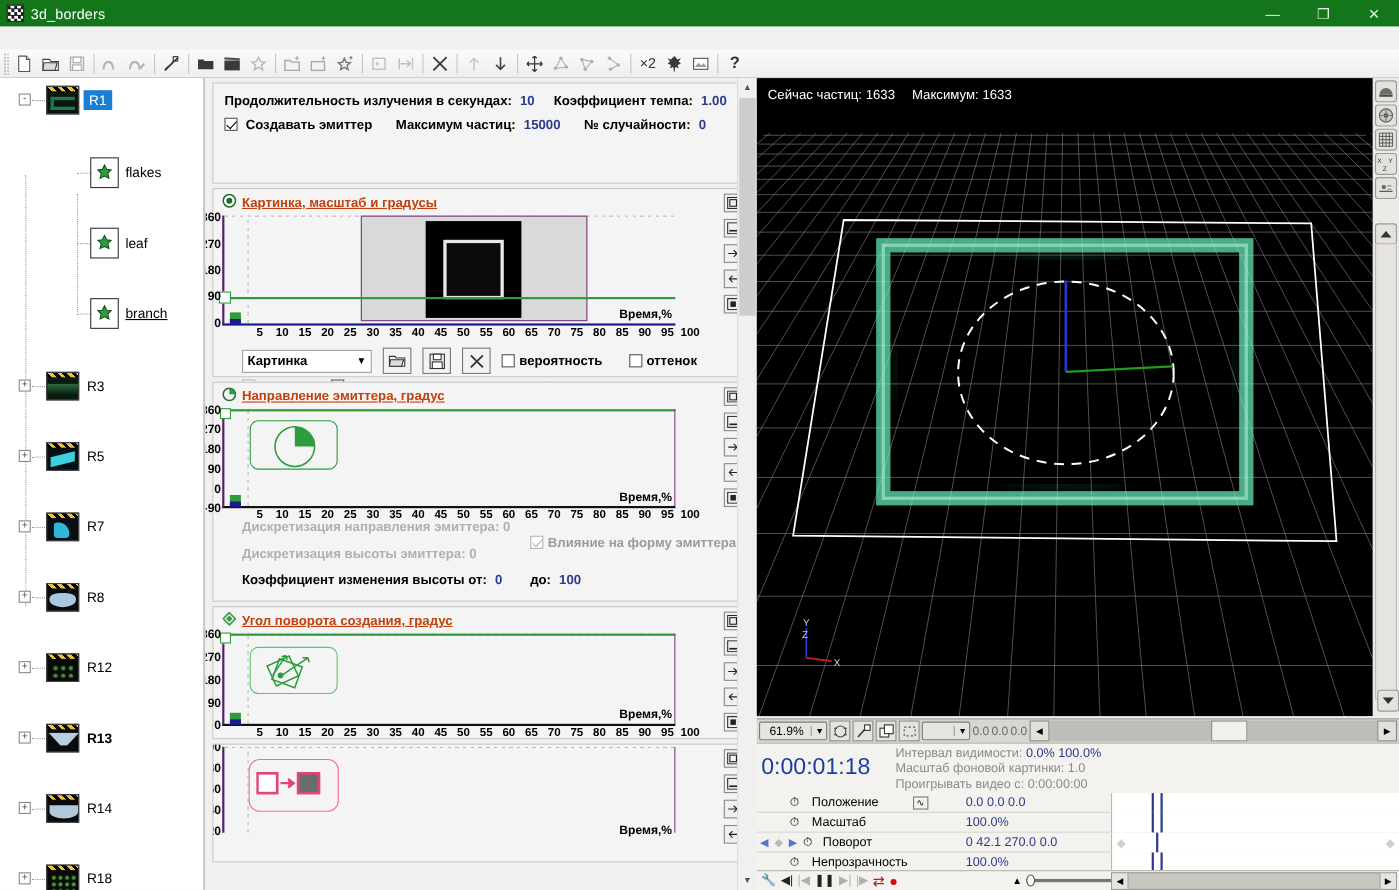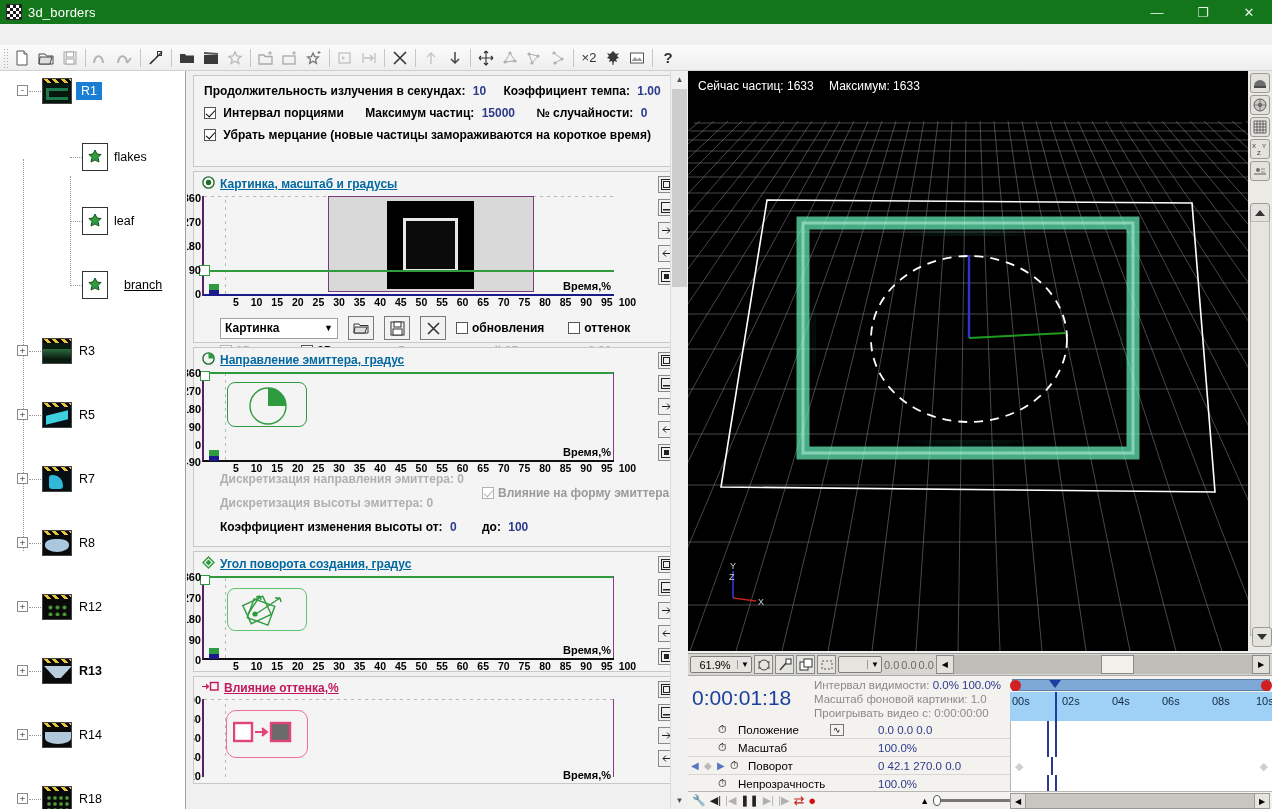--- a/index.html
+++ b/index.html
@@ -101,21 +101,21 @@
     content: ""; position: absolute; left: 3px; top: 0px; width: 4px; height: 8px;
     border: solid #000; border-width: 0 1.6px 1.6px 0; transform: rotate(42deg);
   }
   .cb.dim { border-color: #b2b2b2; }
   .cb.dim.on::after { border-color: #b2b2b2; }
 
   
   .gpanel { position: relative; }
   .ghead { display: flex; align-items: center; gap: 5px; padding: 4px 0 2px 8px; }
   .ghead .gtitle {
-    color: #0369a1; font-size: 12px; text-decoration: underline; white-space: nowrap;
+    color: #c2410c; font-size: 12px; text-decoration: underline; white-space: nowrap;
   }
   .ghead .gtitle.pink { color: #c2185b; }
   .gbtns { position: absolute; right: 4px; top: 4px; width: 18px; }
   .gbtn {
     width: 17px; height: 17px; border: 1px solid #8a8a8a; background: #f0f0f0;
     margin-bottom: 6px; display: flex; align-items: center; justify-content: center;
   }
   .plot { position: relative; margin-left: 8px; }
   .ylab { position: absolute; right: 100%; margin-right: 3px; font-size: 11px;
           color: #000; transform: translateY(-50%); white-space: nowrap; }
@@ -409,21 +409,21 @@
       </div>
       <div class="tlabel" style="left:114px; top:9px;">leaf</div>
     </div>
     <div class="tnode" style="top:102px;">
       <div class="dot-h" style="left:70px; top:16px; width:12px;"></div>
       <div class="docicon" style="left:82px;">
         <svg width="18" height="18" viewBox="0 0 18 18">
             <path d="M9 2 l2 4 4 .5-3 3 1 4.5L9 12 5 14l1-4.5-3-3 4-.5z" fill="#2e9b3f" stroke="#14541f"></path>
           </svg>
       </div>
-      <div class="tlabel" style="left:124px; top:9px;text-decoration:underline;">branch</div>
+      <div class="tlabel" style="left:114px; top:9px;text-decoration:underline;">branch</div>
     </div>
 
     <div class="tnode" style="top:136px;">
       <div class="exp">+</div>
       <div class="dot-h" style="left:29px; top:16px; width:12px;"></div>
       <div class="thumb" style="left:42px; background:#0a1b10;">
         <div class="hazard"></div>
         <div style="position:absolute;left:0;top:10px;width:30px;height:10px;background:linear-gradient(#2c6b3f,#0a1b10);"></div>
       </div>
       <div class="tlabel" style="left:79px; top:9px;">R3</div>
@@ -498,29 +498,25 @@
 
     <div class="panel" style="height:92px; padding:8px 10px;">
       <div class="pline" style="margin-bottom:8px;">
         <span>Продолжительность излучения в секундах:</span>
         <span class="pnum" style="margin:0 14px 0 4px;">10</span>
         <span>Коэффициент темпа:</span>
         <span class="pnum" style="margin-left:4px;">1.00</span>
       </div>
       <div class="pline" style="margin-bottom:8px;">
         <span class="cb on"></span>
-        <span>Интервал порциями</span>
+        <span>Создавать эмиттер</span>
         <span style="margin-left:18px;">Максимум частиц:</span>
         <span class="pnum" style="margin:12px 18px 0 4px;">15000</span>
         <span>№ случайности:</span>
         <span class="pnum" style="margin-left:4px;">0</span>
-      </div>
-      <div class="pline">
-        <span class="cb on"></span>
-        <span>Убрать мерцание (новые частицы замораживаются на короткое время)</span>
       </div>
     </div>
 
     <div class="panel gpanel" style="height:172px;">
       <div class="ghead">
         <span>
           <svg width="13" height="13" viewBox="0 0 13 13">
               <circle cx="6.5" cy="6.5" r="5.6" fill="#fff" stroke="#1f6b2c" stroke-width="1.4"></circle>
               <circle cx="6.5" cy="6.5" r="2.7" fill="#1f6b2c"></circle>
             </svg>
@@ -593,21 +589,21 @@
               <rect x="3" y="8" width="9" height="6" fill="#fff" stroke="#333"></rect>
             </svg>
           </div>
         <div class="sqbtn">
           <svg width="15" height="15" viewBox="0 0 15 15">
               <path d="M2 2 L13 13 M13 2 L2 13" stroke="#333" stroke-width="1.6"></path>
             </svg>
           </div>
         <label style="display:flex;align-items:center;">
           <span class="cb"></span>
-          <span>обновления</span>
+          <span>вероятность</span>
         </label>
         <label style="display:flex;align-items:center;margin-left:14px;">
           <span class="cb"></span>
           <span>оттенок</span>
         </label>
       </div>
 
       <div style="display:flex; align-items:center; gap:12px; padding-left:26px; font-size:12px;">
         <label style="display:flex;align-items:center;color:#b0b0b0;">
           <span class="cb dim"></span>
@@ -841,29 +837,20 @@
         <div class="gbtn">
           <svg width="11" height="11" viewBox="0 0 11 11">
               <rect x="0.5" y="0.5" width="10" height="10" fill="none" stroke="#222"></rect>
               <rect x="3" y="3" width="5" height="5" fill="#222"></rect>
             </svg>
           </div>
       </div>
     </div>
 
     <div class="panel gpanel" style="height:108px; overflow:hidden;">
-      <div class="ghead">
-        <span>
-          <svg width="17" height="11" viewBox="0 0 17 11">
-              <path d="M0 5.5h6M4 3 l3 2.5 -3 2.5" fill="#e0447a" stroke="#c2185b"></path>
-              <rect x="8.5" y="1.5" width="7.5" height="7.5" fill="none" stroke="#c2185b" stroke-width="1.4"></rect>
-            </svg>
-        </span>
-        <span class="gtitle pink">Влияние оттенка,%</span>
-      </div>
       <div class="plot" style="width:412px; height:78px; border-left:2px solid #5a1f6b; position:relative; margin-top:2px;">
         <div style="position:absolute;inset:0;background-image:repeating-linear-gradient(90deg,#b9b9b9 0 3px,transparent 3px 7px);background-size:100% 1px;background-repeat:repeat-x;background-position:0 0,0 19px,0 38px,0 57px,0 76px;"></div>
         <div style="position:absolute;inset:0;
           background-image:repeating-linear-gradient(0deg,#b9b9b9 0 3px,transparent 3px 7px);
           background-size:1px 100%; background-repeat:repeat-y;
           background-position:20.6px 0,41.2px 0,61.8px 0,82.4px 0,103px 0,123.6px 0,144.2px 0,164.8px 0,185.4px 0,206px 0,226.6px 0,247.2px 0,267.8px 0,288.4px 0,309px 0,329.6px 0,350.2px 0,370.8px 0,391.4px 0;"></div>
         <div style="position:absolute;right:0;top:0;width:1px;height:100%;background:#8a3a8a;"></div>
         <div style="position:absolute;left:22px;top:11px;width:82px;height:48px;border:1.6px solid #ef6d9c;border-radius:10px;">
           <svg width="70" height="40" viewBox="0 0 70 40" style="position:absolute;left:6px;top:4px;">
             <rect x="1" y="8" width="18" height="18" fill="#fff" stroke="#e0447a" stroke-width="2.4"></rect>
@@ -1108,34 +1095,20 @@
   <div class="timepanel">
     <div class="bigtime">0:00:01:18</div>
     <div class="tinfo" style="top:3px;">
       <span>Интервал видимости:</span>
       <span class="v">0.0%</span>
       <span class="v">100.0%</span>
     </div>
     <div class="tinfo" style="top:17px;">Масштаб фоновой картинки: 1.0</div>
     <div class="tinfo" style="top:31px;">Проигрывать видео с: 0:00:00:00</div>
 
-    <div class="ruler">
-      <div style="position:absolute;left:2px;top:3px;width:258px;height:12px;background:#7ea8d6;border:1px solid #5b7fa8;"></div>
-      <div style="position:absolute;left:0px;top:4px;width:11px;height:11px;border-radius:50%;background:#d02020;"></div>
-      <div style="position:absolute;right:0px;top:4px;width:11px;height:11px;border-radius:50%;background:#d02020;"></div>
-      <div style="position:absolute;left:39px;top:4px;width:0;height:0;border-left:6px solid transparent;border-right:6px solid transparent;border-top:8px solid #1b3fa0;"></div>
-      <div style="position:absolute;left:0;top:16px;width:262px;height:30px;background:#9fd0f5;"></div>
-      <div style="position:absolute;left:2px;top:19px;font-size:11px;color:#102a44;">00s</div>
-      <div style="position:absolute;left:52px;top:19px;font-size:11px;color:#102a44;">02s</div>
-      <div style="position:absolute;left:102px;top:19px;font-size:11px;color:#102a44;">04s</div>
-      <div style="position:absolute;left:152px;top:19px;font-size:11px;color:#102a44;">06s</div>
-      <div style="position:absolute;left:202px;top:19px;font-size:11px;color:#102a44;">08s</div>
-      <div style="position:absolute;left:246px;top:19px;font-size:11px;color:#102a44;">10s</div>
-      <div style="position:absolute;left:45px;top:16px;width:1.5px;height:30px;background:#1b3fa0;"></div>
-    </div>
   </div>
 
   <div class="tracks">
     <div class="trow">
       <span class="clockicon">⏱</span>
       <span class="tname">Положение</span>
       <span style="position:absolute;left:142px;border:1px solid #777;padding:0 2px;font-size:9px;">∿</span>
       <span class="tval">0.0   0.0   0.0</span>
       <div class="tkeycol">
         <div style="position:absolute;left:36px;top:0;width:1.5px;height:18px;background:#2b3a8c;"></div>

